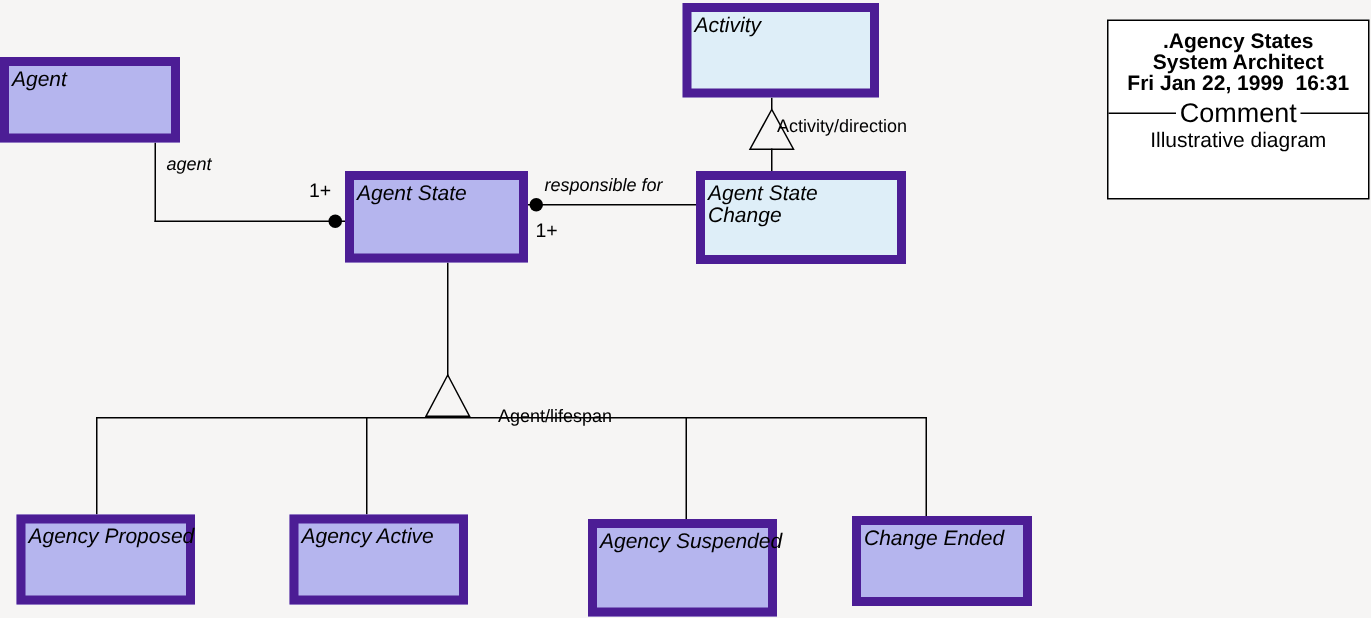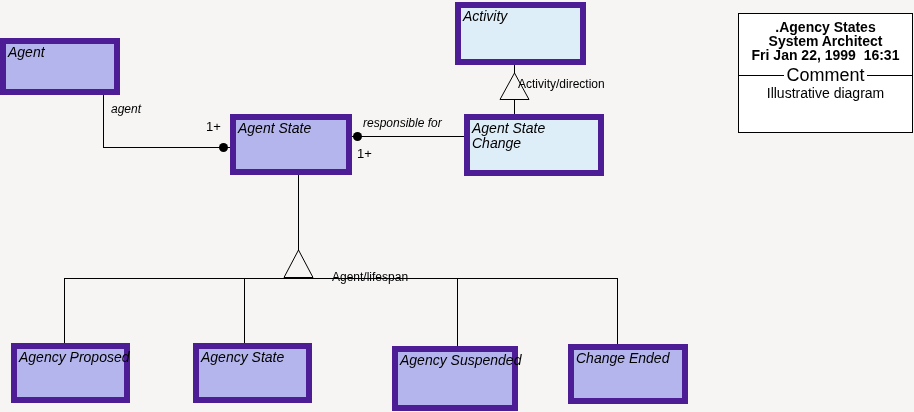--- a/index.html
+++ b/index.html
@@ -149,21 +149,21 @@
 
   <div class="node blue" style="left:464px; top:114px; width:140px; height:62px;">
     <div class="node-label wrap">Agent State Change</div>
   </div>
 
   <div class="node purple" style="left:11px; top:343px; width:119px; height:60px;">
     <div class="node-label">Agency Proposed</div>
   </div>
 
   <div class="node purple" style="left:193px; top:343px; width:119px; height:60px;">
-    <div class="node-label">Agency State</div>
+    <div class="node-label">Agency Active</div>
   </div>
 
   <div class="node purple" style="left:392px; top:346px; width:126px; height:65px;">
     <div class="node-label">Agency Suspended</div>
   </div>
 
   <div class="node purple" style="left:568px; top:344px; width:120px; height:60px;">
     <div class="node-label">Change Ended</div>
   </div>
 

